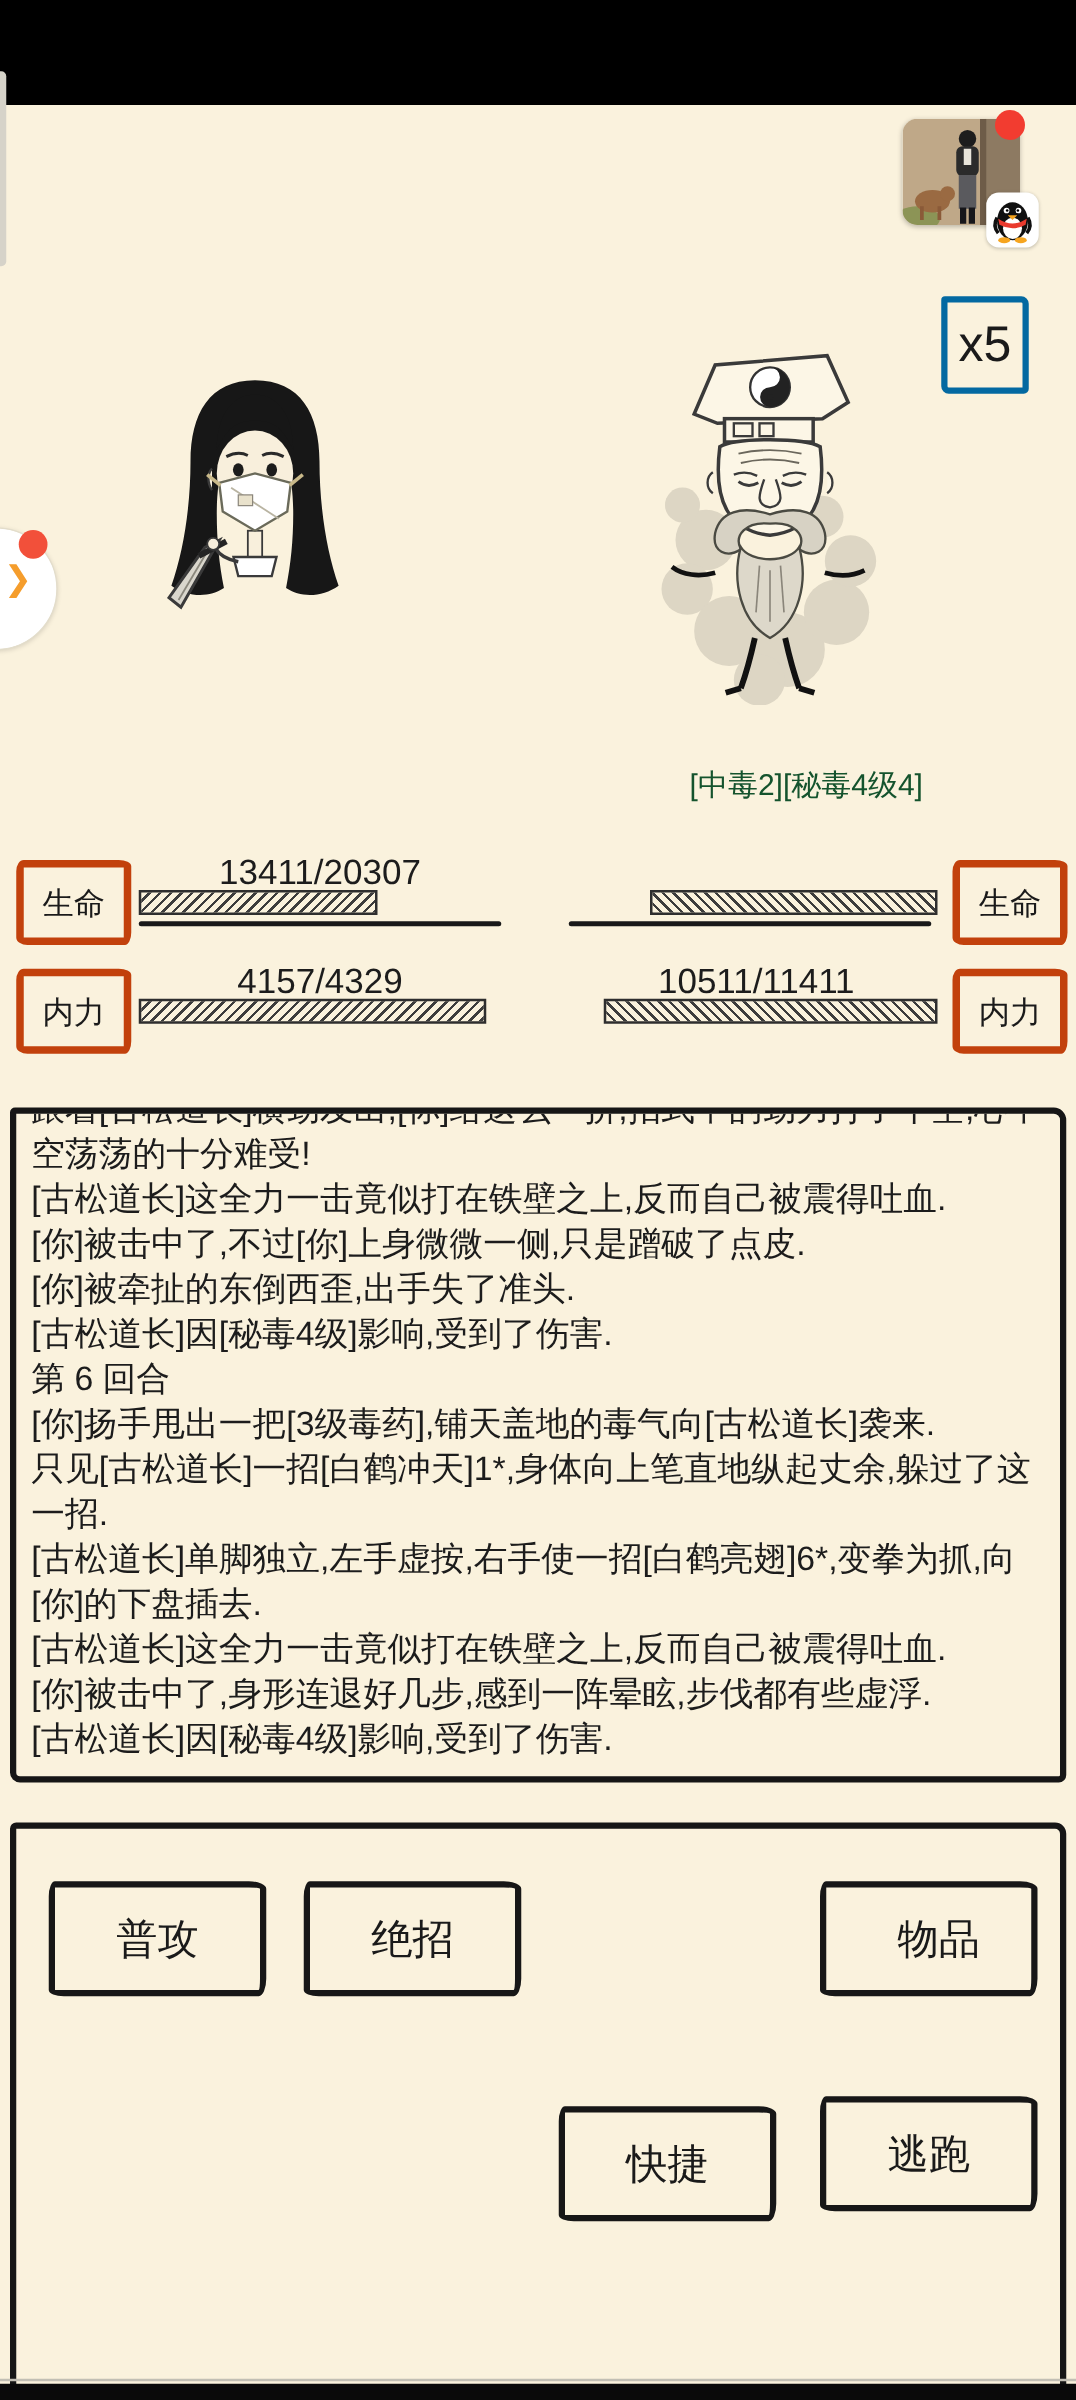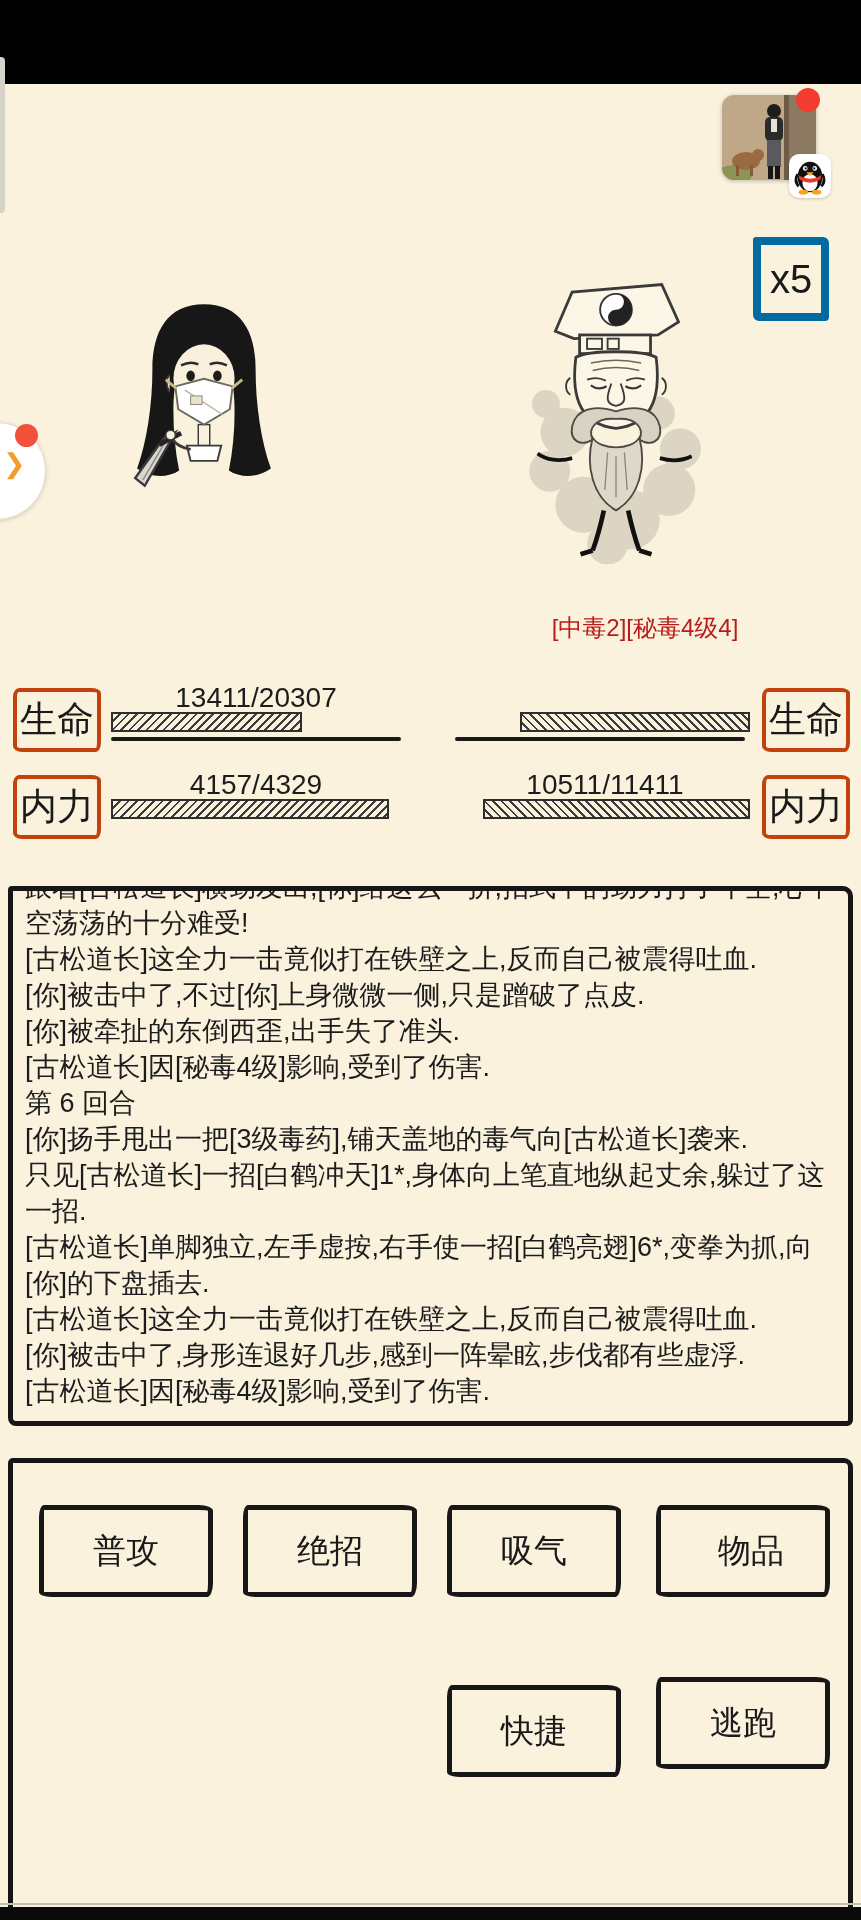--- a/index.html
+++ b/index.html
@@ -19,36 +19,36 @@
   .avatar{position:absolute;left:722px;top:95px;width:94px;height:85px;border-radius:12px;overflow:hidden;box-shadow:0 1px 4px rgba(0,0,0,.25);}
   .notif-dot{position:absolute;left:796px;top:88px;width:24px;height:24px;border-radius:50%;background:#f23c30;}
   .penguin-tile{position:absolute;left:789px;top:154px;width:42px;height:44px;background:#fff;border-radius:10px;box-shadow:0 1px 3px rgba(0,0,0,.2);display:flex;align-items:center;justify-content:center;}
   .float-ball{position:absolute;left:-52px;top:422px;width:96px;height:96px;border-radius:50%;background:#fff;border:1px solid #e3ddcb;box-shadow:0 1px 4px rgba(0,0,0,.15);}
   .float-chevron{position:absolute;left:3px;top:448px;font-size:27px;font-weight:bold;color:#f59d2c;}
   .float-dot{position:absolute;left:15px;top:424px;width:23px;height:23px;border-radius:50%;background:#f2503a;}
 
   
   .speed-btn{
     position:absolute;left:753px;top:237px;width:60px;height:68px;
-    border:8px solid #0369a1;border-radius:3px 6px 4px 6px;
+    border:5px solid #0369a1;border-radius:3px 6px 4px 6px;
     display:flex;align-items:center;justify-content:center;
     font-size:40px;color:#1a1a1a;background:transparent;
   }
 
   
   .girl{position:absolute;left:118px;top:296px;}
   .daoist{position:absolute;left:518px;top:272px;}
-  .enemy-status{position:absolute;left:480px;top:612px;width:330px;text-align:center;font-size:24px;color:#b91c1c;}
+  .enemy-status{position:absolute;left:480px;top:612px;width:330px;text-align:center;font-size:24px;color:#14532d;}
 
   
   .stat-box{
-    position:absolute;width:80px;height:56px;border:4px solid #c2410c;
+    position:absolute;width:80px;height:56px;border:6px solid #c2410c;
     border-radius:6px 10px 5px 9px / 9px 5px 10px 6px;
     display:flex;align-items:center;justify-content:center;
-    font-size:37px;color:#1a1a1a;background:transparent;
+    font-size:25px;color:#1a1a1a;background:transparent;
   }
   .stat-value{position:absolute;width:292px;text-align:center;font-size:28px;color:#1c1c1c;}
   .bar-track{position:absolute;width:290px;height:20px;}
   .bar-fill{height:100%;border:2px solid #2e2e2e;box-sizing:border-box;}
   .hatch-fwd{background:repeating-linear-gradient(135deg,rgba(0,0,0,0) 0 4px,#3c3c3c 4px 6px);}
   .hatch-bwd{background:repeating-linear-gradient(45deg,rgba(0,0,0,0) 0 4px,#3c3c3c 4px 6px);}
   .align-right .bar-fill{margin-left:auto;}
   .bar-underline{position:absolute;width:290px;height:4px;background:#191919;border-radius:2px;}
 
   
@@ -253,21 +253,20 @@
       <div class="log-line">[古松道长]单脚独立,左手虚按,右手使一招[白鹤亮翅]6*,变拳为抓,向[你]的下盘插去.</div>
       <div class="log-line">[古松道长]这全力一击竟似打在铁壁之上,反而自己被震得吐血.</div>
       <div class="log-line">[你]被击中了,身形连退好几步,感到一阵晕眩,步伐都有些虚浮.</div>
       <div class="log-line">[古松道长]因[秘毒4级]影响,受到了伤害.</div>
     </div>
   </div>
 
   <div class="panel">
     <div class="act-btn b-attack">普攻</div>
     <div class="act-btn b-ult">绝招</div>
-    <div class="act-btn b-inhale">吸气</div>
     <div class="act-btn b-items">物品</div>
     <div class="act-btn b-quick">快捷</div>
     <div class="act-btn b-escape">逃跑</div>
   </div>
 
   <div class="bottom-hairline"></div>
   <div class="bottombar"></div>
 </div>
 
 </body></html>

